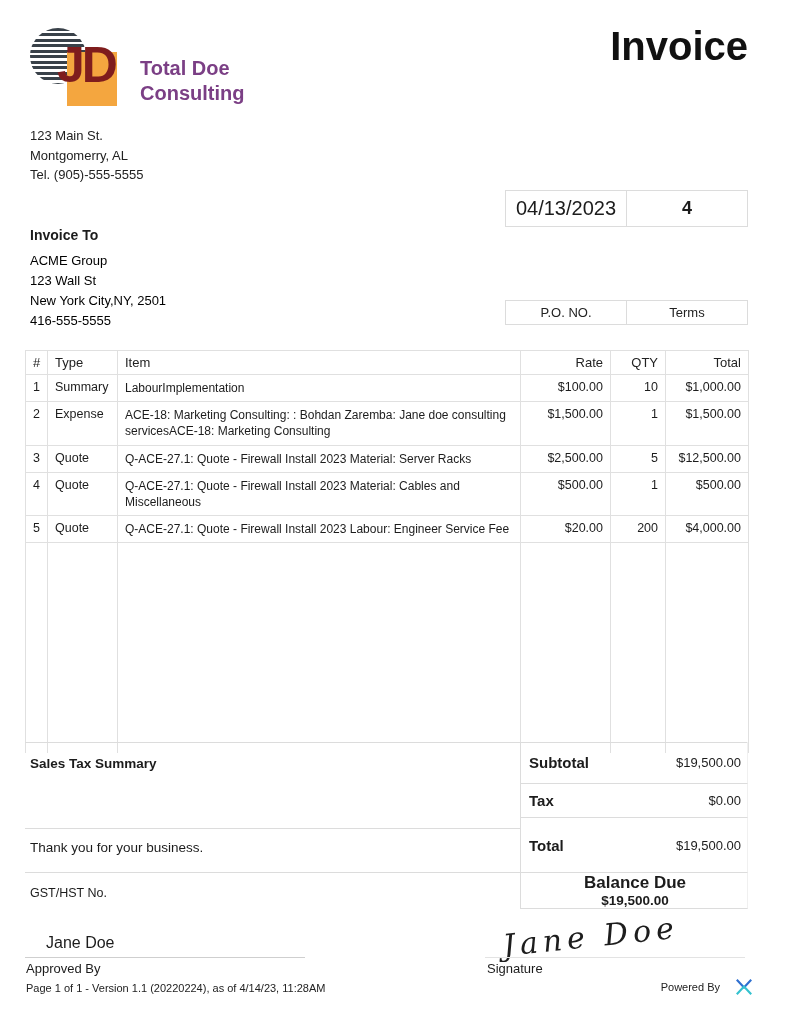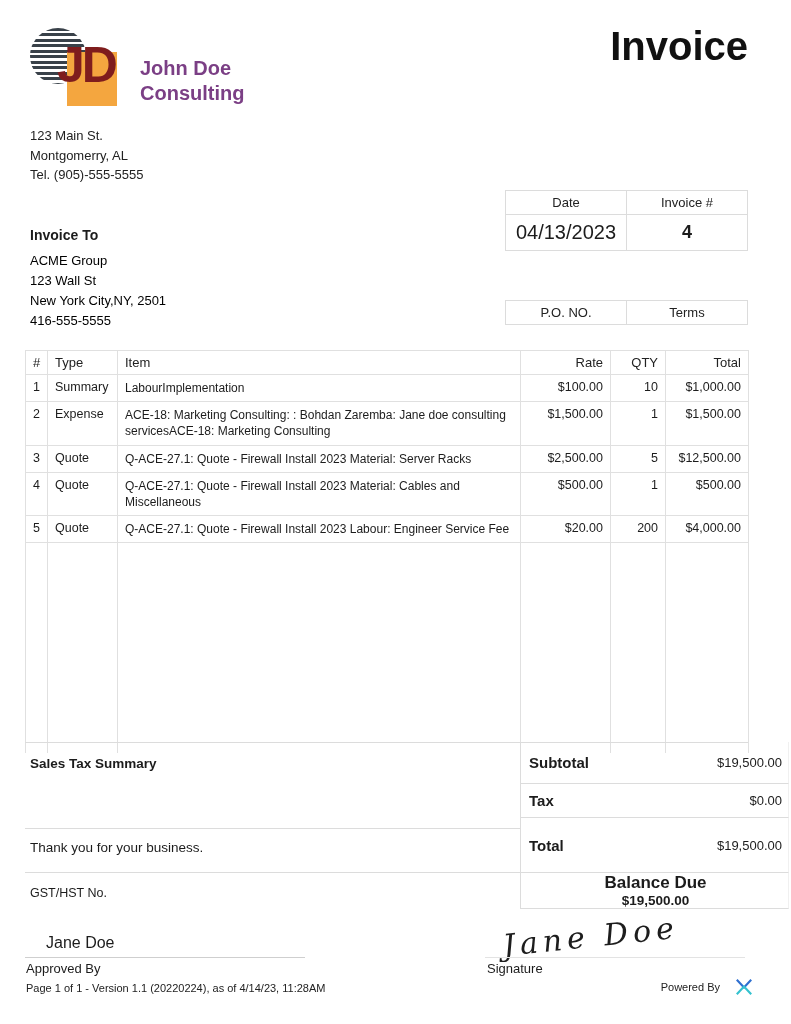--- a/index.html
+++ b/index.html
@@ -52,21 +52,21 @@
   .items .ar { text-align:right; }
   .items td.item-desc { font-size:12px; line-height:1.35; }
   .items tr.filler td { height:210px; border-bottom:none; }
   
   .summary-top-line { position:absolute; left:25px; top:742px; width:723px; height:1px; background:#dcdcdc; }
   .sales-tax-label { position:absolute; left:30px; top:756px; font-size:13.5px; font-weight:bold; }
   .line-left-1 { position:absolute; left:25px; top:828px; width:495px; height:1px; background:#dcdcdc; }
   .thanks { position:absolute; left:30px; top:840px; font-size:13.5px; }
   .line-left-2 { position:absolute; left:25px; top:872px; width:495px; height:1px; background:#dcdcdc; }
   .gst { position:absolute; left:30px; top:886px; font-size:12.5px; }
-  .totals-box { position:absolute; left:520px; top:742px; width:269px; }
+  .totals-box { position:absolute; left:520px; top:742px; width:228px; }
   .totals-row {
     display:flex; justify-content:space-between; align-items:center;
     border-left:1px solid #dcdcdc; border-right:1px solid #f0f0f0; border-bottom:1px solid #dcdcdc;
     padding:0 6px 0 8px;
   }
   .totals-row .t-label { font-size:15px; font-weight:bold; }
   .totals-row .t-value { font-size:13px; }
   .row-subtotal { height:42px; }
   .row-tax { height:34px;justify-content:space-between; }
   .row-total { height:55px; }
@@ -89,38 +89,34 @@
 <body>
 
 <div class="page">
 
   <div class="logo-graphic">
     <div class="globe"></div>
     <div class="orange-block"></div>
     <div class="jd-letters">JD</div>
   </div>
   <div class="brand-name">
-    <div>John Doe</div>
+    <div>Total Doe</div>
     <div>Consulting</div>
   </div>
 
   <div class="doc-title">Invoice</div>
 
   <div class="sender">
     <div>123 Main St.</div>
     <div>Montgomerry, AL</div>
     <div>Tel. (905)-555-5555</div>
   </div>
 
   <table class="meta-table date-table">
     <tbody>
-        <tr>
-      <td class="hdr">Date</td>
-      <td class="hdr">Invoice #</td>
-    </tr>
     <tr>
       <td class="val-date">04/13/2023</td>
       <td class="val-date val-num">4</td>
     </tr>
   </tbody>
     </table>
 
   <div class="billto-label">Invoice To</div>
   <div class="billto">
     <div>ACME Group</div>

